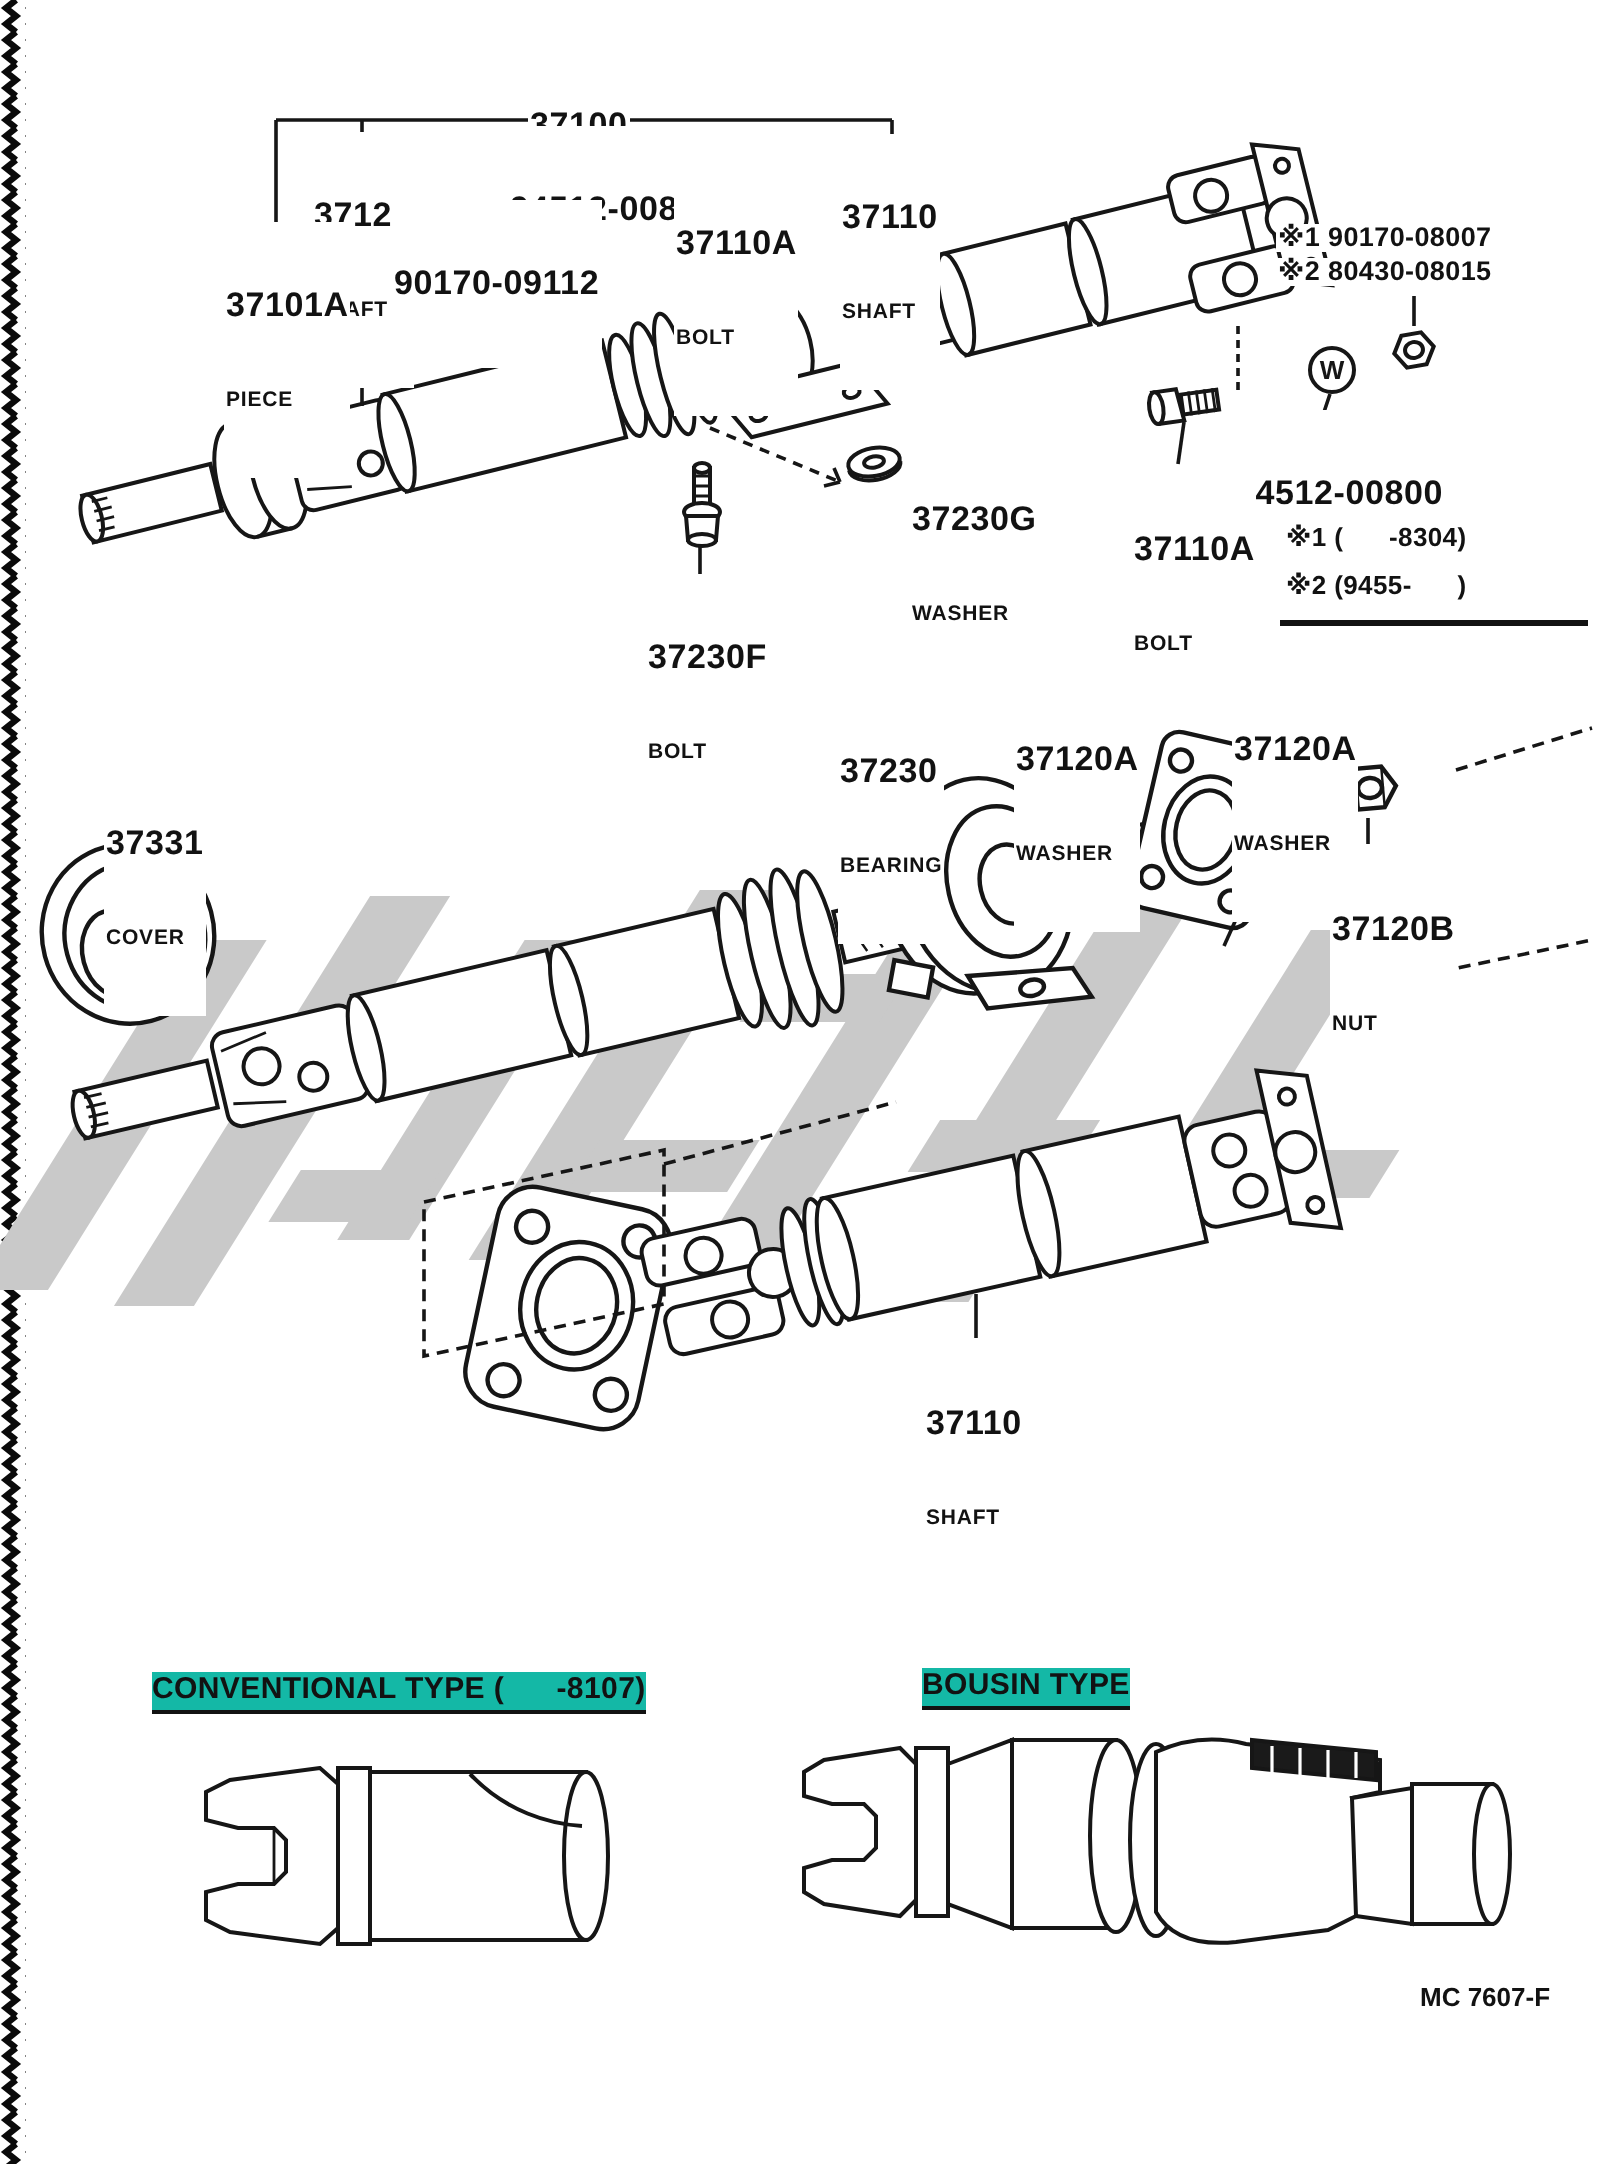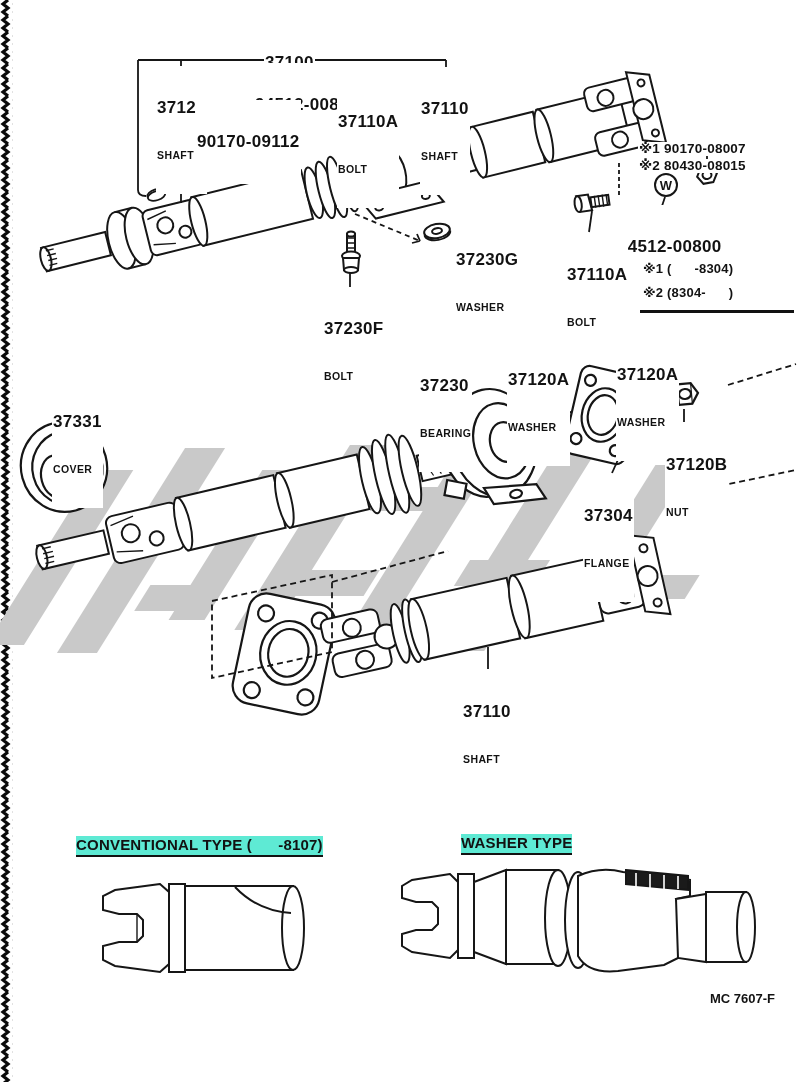--- a/index.html
+++ b/index.html
@@ -7,25 +7,25 @@
     position:relative;width:800px;height:1082px;background:#ffffff;
     overflow:hidden;font-family:"Liberation Sans","DejaVu Sans",sans-serif;
   }
   #art{position:absolute;left:0;top:0;z-index:1;}
   .lbl{
     position:absolute;z-index:3;color:#121212;background:#ffffff;
     font-weight:700;line-height:1.04;white-space:pre;padding:0 1px;
   }
   .lbl .num{display:block;font-size:17px;letter-spacing:.3px;}
   .lbl .cap{display:block;font-size:10.5px;letter-spacing:.4px;}
-  .note{font-size:13.5px;letter-spacing:.2px;margin-top:30px;}
+  .note{font-size:13.5px;letter-spacing:.2px;}
   .range{font-size:13px;letter-spacing:.2px;}
   .rule{position:absolute;z-index:3;background:#121212;height:3px;}
   .type-head{
-    position:absolute;z-index:3;color:#121212;background:#5eead4;font-weight:700;
+    position:absolute;z-index:3;color:#121212;background:#14b8a6;font-weight:700;
     font-size:15px;letter-spacing:.2px;white-space:pre;
     border-bottom:2.5px solid #121212;padding-bottom:2px;
   }
   .doccode{position:absolute;z-index:3;color:#121212;font-weight:700;font-size:13px;text-align:right;}
 </style>
 </head>
 <body>
 
 <div id="page">
 
@@ -306,31 +306,35 @@
     <span class="num">37110A</span>
     <span class="cap">BOLT</span>
   </div>
   <div class="lbl" style="left:420px;top:67px">
     <span class="num">37110</span>
     <span class="cap">SHAFT</span>
   </div>
   <div class="lbl" style="left:196px;top:100px">
     <span class="num">90170-09112</span>
   </div>
+  <div class="lbl" style="left:112px;top:111px">
+    <span class="num">37101A</span>
+    <span class="cap">PIECE</span>
+  </div>
   <div class="lbl note" style="left:638px;top:112px">※1 90170-08007</div>
   <div class="lbl note" style="left:638px;top:129px">※2 80430-08015</div>
   <div class="lbl" style="left:617px;top:205px">
     <span class="num">94512-00800</span>
   </div>
   <div class="lbl" style="left:566px;top:233px">
     <span class="num">37110A</span>
     <span class="cap">BOLT</span>
   </div>
   <div class="lbl range" style="left:642px;top:262px">※1 (      -8304)</div>
-  <div class="lbl range" style="left:642px;top:286px">※2 (8304-      )</div>
+  <div class="lbl range" style="left:642px;top:286px">※2 (9455-      )</div>
   <div class="rule" style="left:640px;top:310px;width:154px"></div>
 
   <div class="lbl" style="left:455px;top:218px">
     <span class="num">37230G</span>
     <span class="cap">WASHER</span>
   </div>
   <div class="lbl" style="left:323px;top:287px">
     <span class="num">37230F</span>
     <span class="cap">BOLT</span>
   </div>
@@ -347,26 +351,22 @@
     <span class="cap">WASHER</span>
   </div>
   <div class="lbl" style="left:616px;top:333px">
     <span class="num">37120A</span>
     <span class="cap">WASHER</span>
   </div>
   <div class="lbl" style="left:665px;top:423px">
     <span class="num">37120B</span>
     <span class="cap">NUT</span>
   </div>
-  <div class="lbl" style="left:583px;top:474px">
-    <span class="num">37304</span>
-    <span class="cap">FLANGE</span>
-  </div>
   <div class="lbl" style="left:462px;top:670px">
     <span class="num">37110</span>
     <span class="cap">SHAFT</span>
   </div>
 
   <div class="type-head" style="left:76px;top:836px">CONVENTIONAL TYPE (      -8107)</div>
-  <div class="type-head" style="left:461px;top:834px">WASHER TYPE</div>
+  <div class="type-head" style="left:461px;top:834px">BOUSIN TYPE</div>
   <div class="doccode" style="left:710px;top:991px">MC 7607-F</div>
 
 </div>
 
 </body></html>

